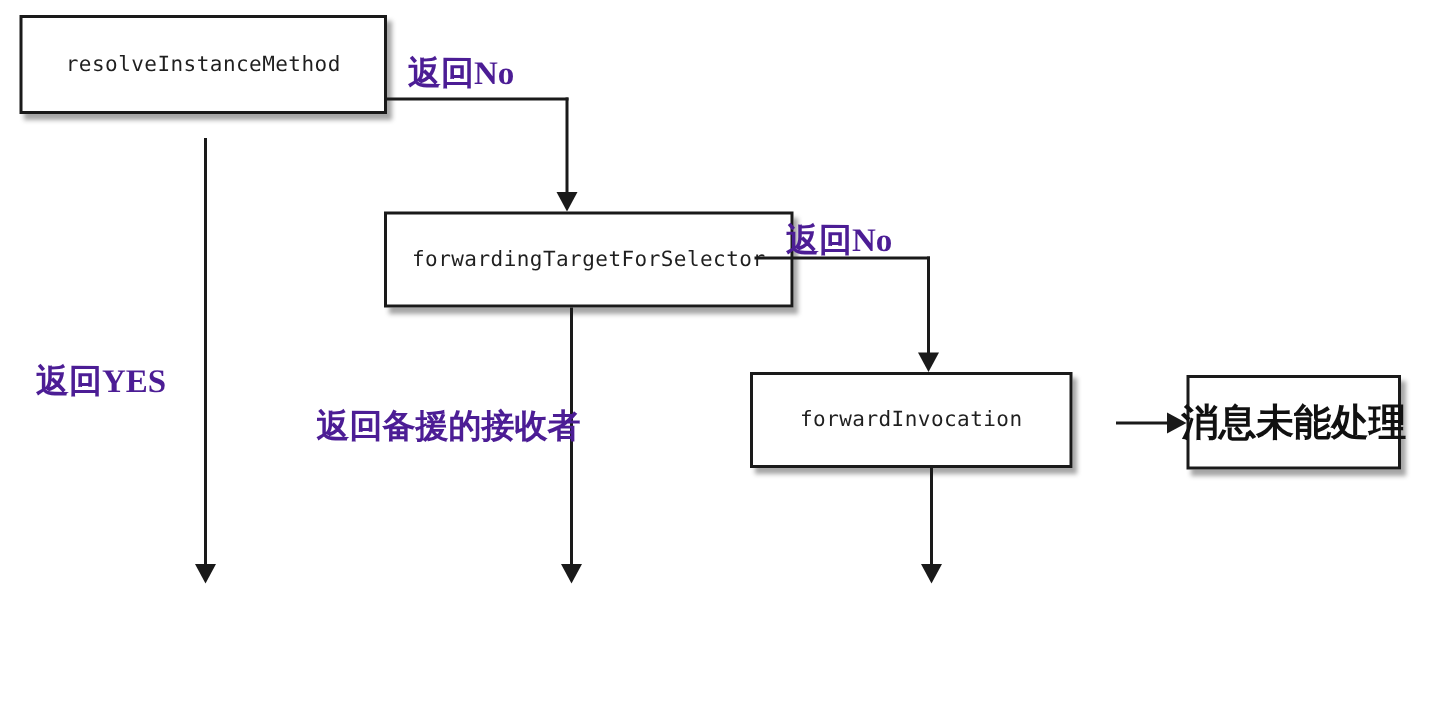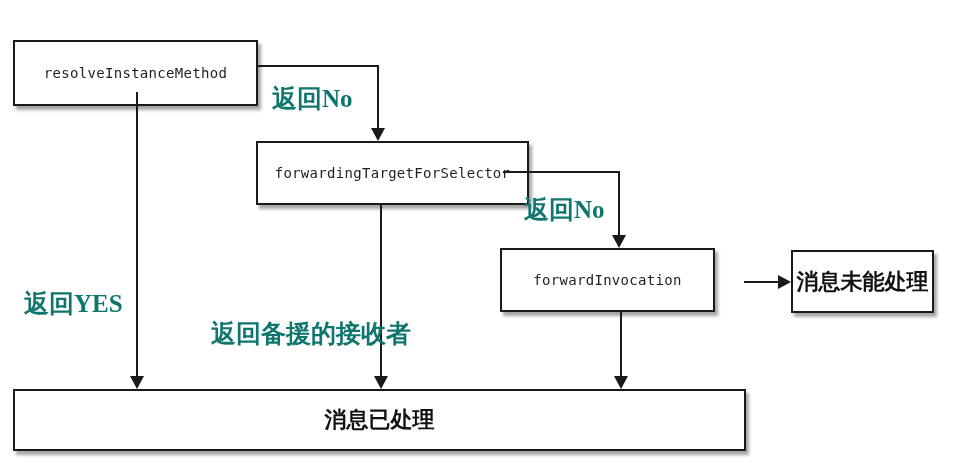--- a/index.html
+++ b/index.html
@@ -28,32 +28,31 @@
   .code-label {
     font-family: "DejaVu Sans Mono", "Liberation Mono", monospace;
     font-size: 14px;
     color: #1f1f1f;
     letter-spacing: 0.3px;
     white-space: nowrap;
   }
   .cn-label {
     font-family: "Liberation Serif", "DejaVu Serif", serif;
     font-weight: bold;
-    font-size: 22px;
+    font-size: 25px;
     color: #111111;
     white-space: nowrap;
   }
   .edge-label {
     position: absolute;
     font-family: "Liberation Serif", "DejaVu Serif", serif;
     font-weight: bold;
-    font-size: 25px;
-    color: #0f766e;
+    font-size: 22px;
+    color: #4c1d95;
     white-space: nowrap;
-    margin-top: 48px;
   }
   .line {
     position: absolute;
     background: #1a1a1a;
   }
   .arrow-down {
     position: absolute;
     width: 0; height: 0;
     border-left: 7px solid transparent;
     border-right: 7px solid transparent;
@@ -65,39 +64,36 @@
     border-top: 7px solid transparent;
     border-bottom: 7px solid transparent;
     border-left: 13px solid #1a1a1a;
   }
 </style>
 </head>
 <body>
 
 <div class="canvas">
 
-  <div class="node" style="left:13px; top:40px; width:245px; height:66px;">
+  <div class="node" style="left:13px; top:10px; width:245px; height:66px;">
     <span class="code-label">resolveInstanceMethod</span>
   </div>
 
   <div class="node" style="left:256px; top:141px; width:273px; height:64px;">
     <span class="code-label">forwardingTargetForSelector</span>
   </div>
 
   <div class="node" style="left:500px; top:248px; width:215px; height:64px;">
     <span class="code-label">forwardInvocation</span>
   </div>
 
   <div class="node" style="left:791px; top:250px; width:143px; height:63px;">
     <span class="cn-label">消息未能处理</span>
   </div>
 
-  <div class="node" style="left:13px; top:389px; width:733px; height:62px;">
-    <span class="cn-label">消息已处理</span>
-  </div>
 
   <div class="line" style="left:258px; top:65px; width:121px; height:2px;"></div>
   <div class="line" style="left:377px; top:65px; width:2px; height:64px;"></div>
   <div class="arrow-down" style="left:371px; top:128px;"></div>
   <div class="edge-label" style="left:272px; top:34px;">返回No</div>
 
   <div class="line" style="left:136px; top:92px; width:2px; height:285px;"></div>
   <div class="arrow-down" style="left:130px; top:376px;"></div>
   <div class="edge-label" style="left:24px; top:239px;">返回YES</div>
 

